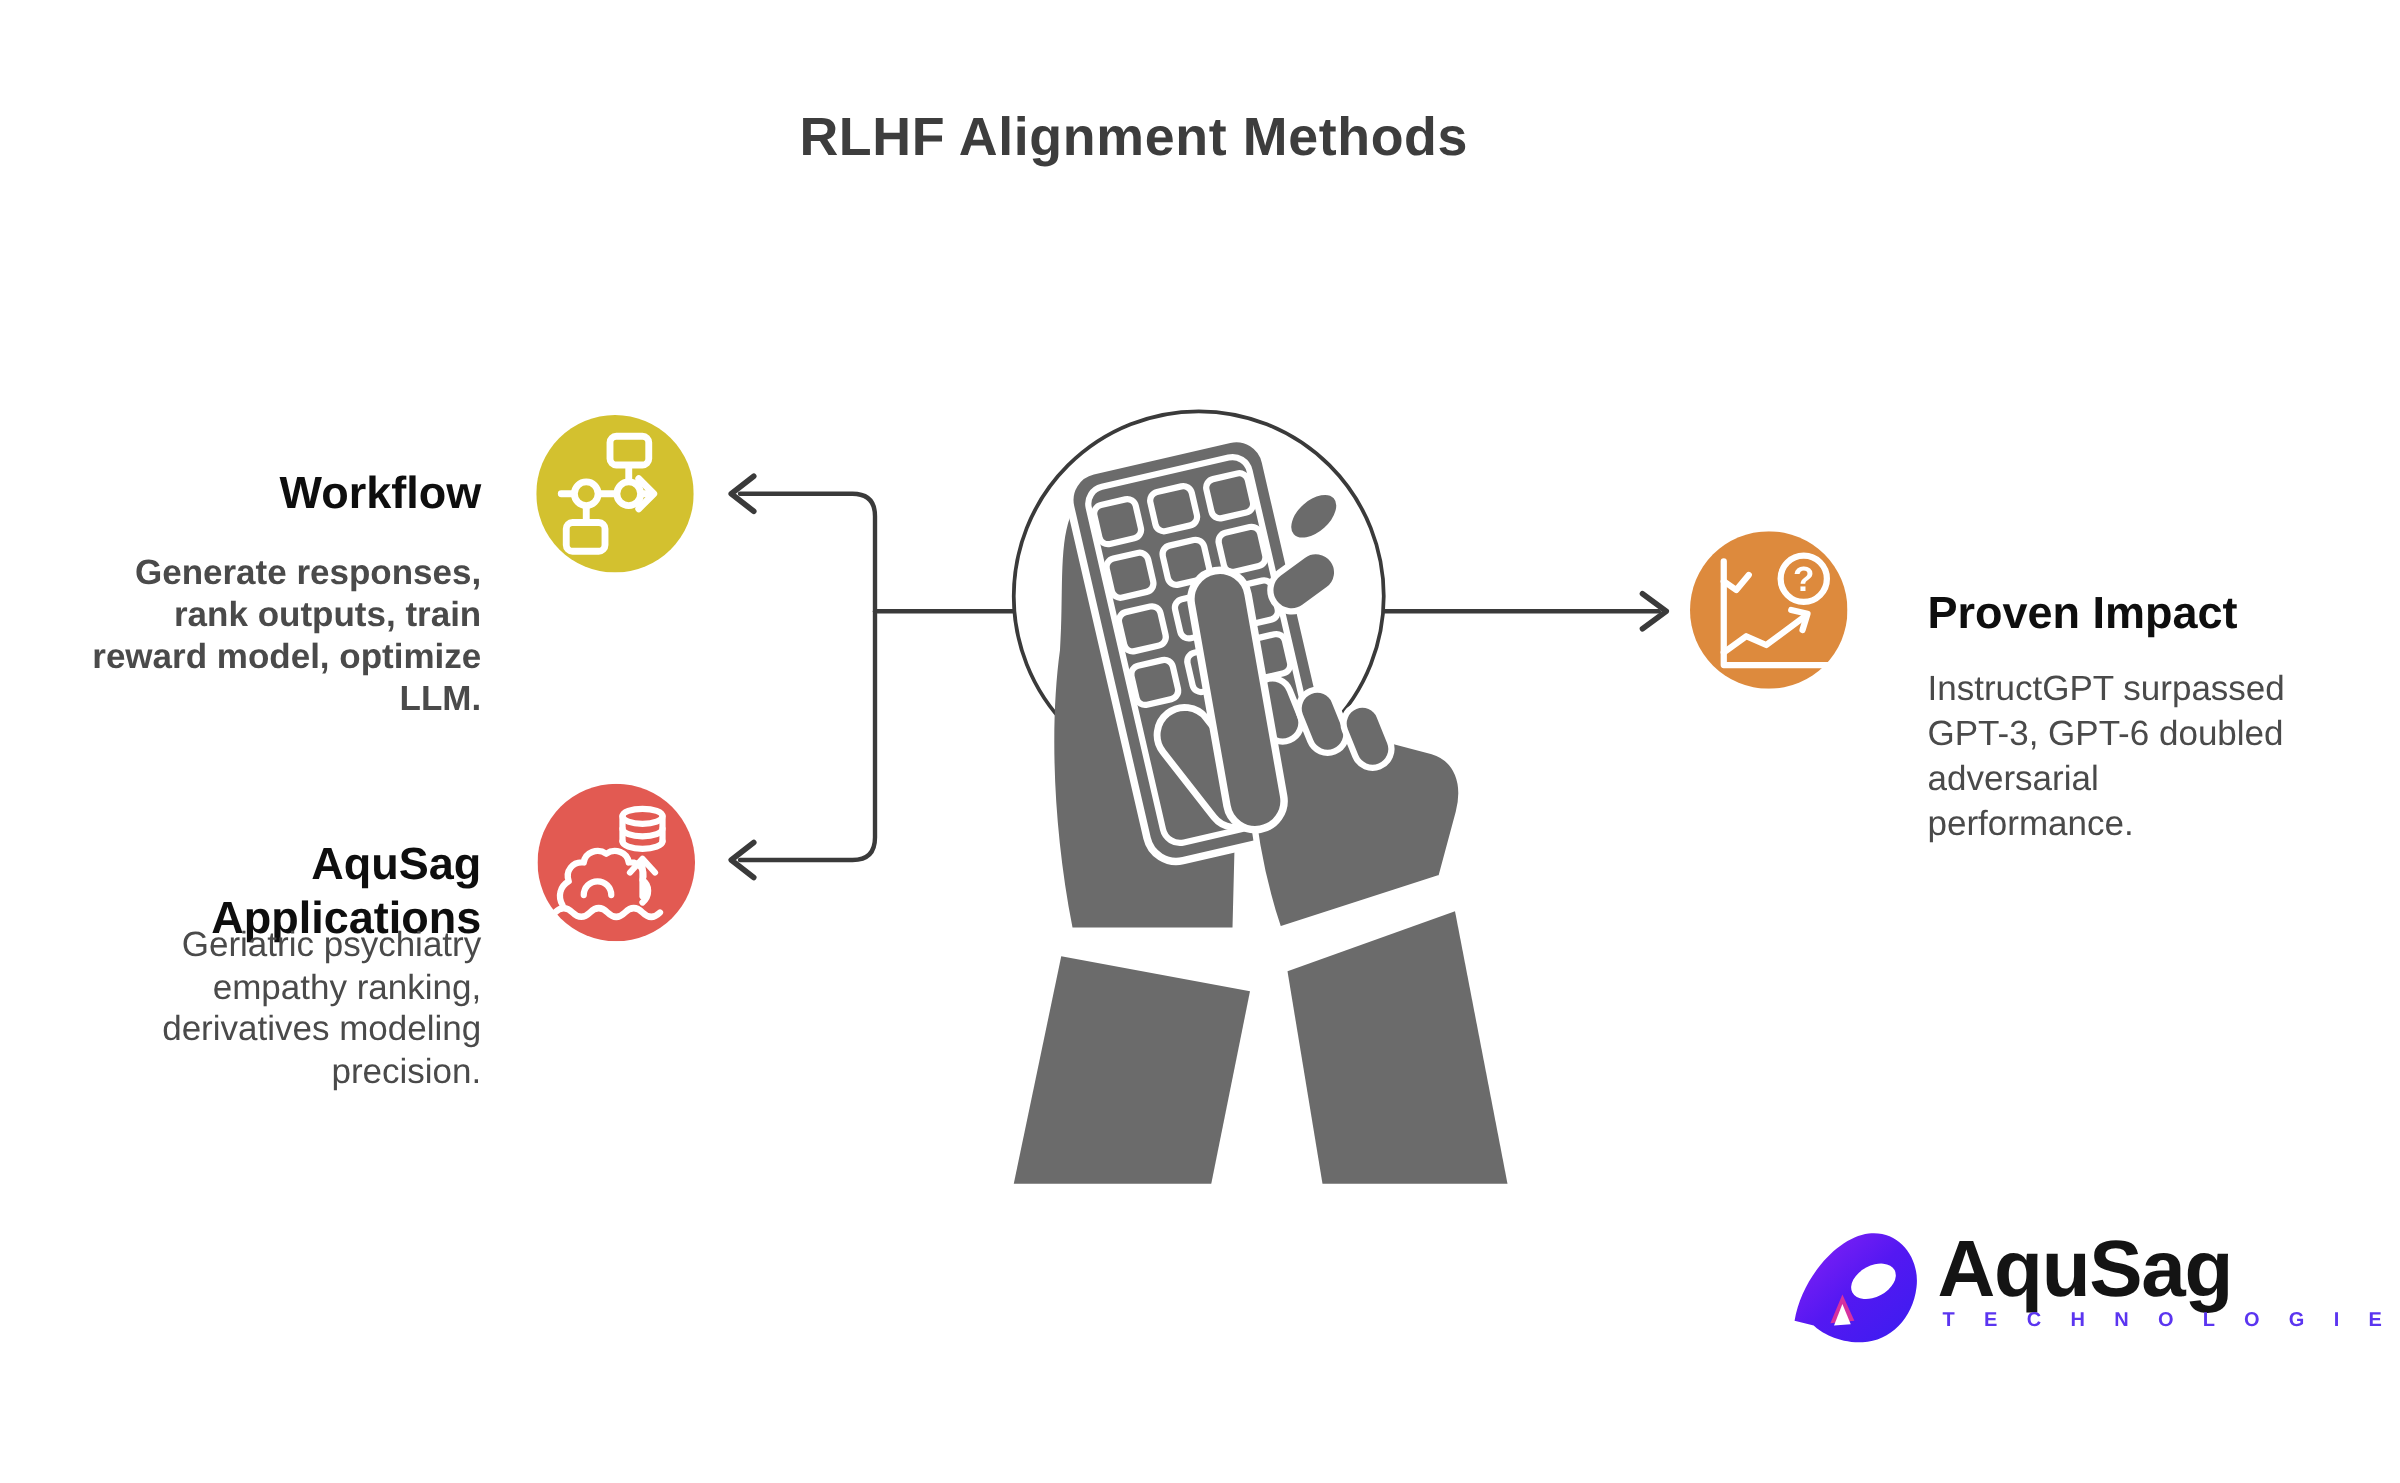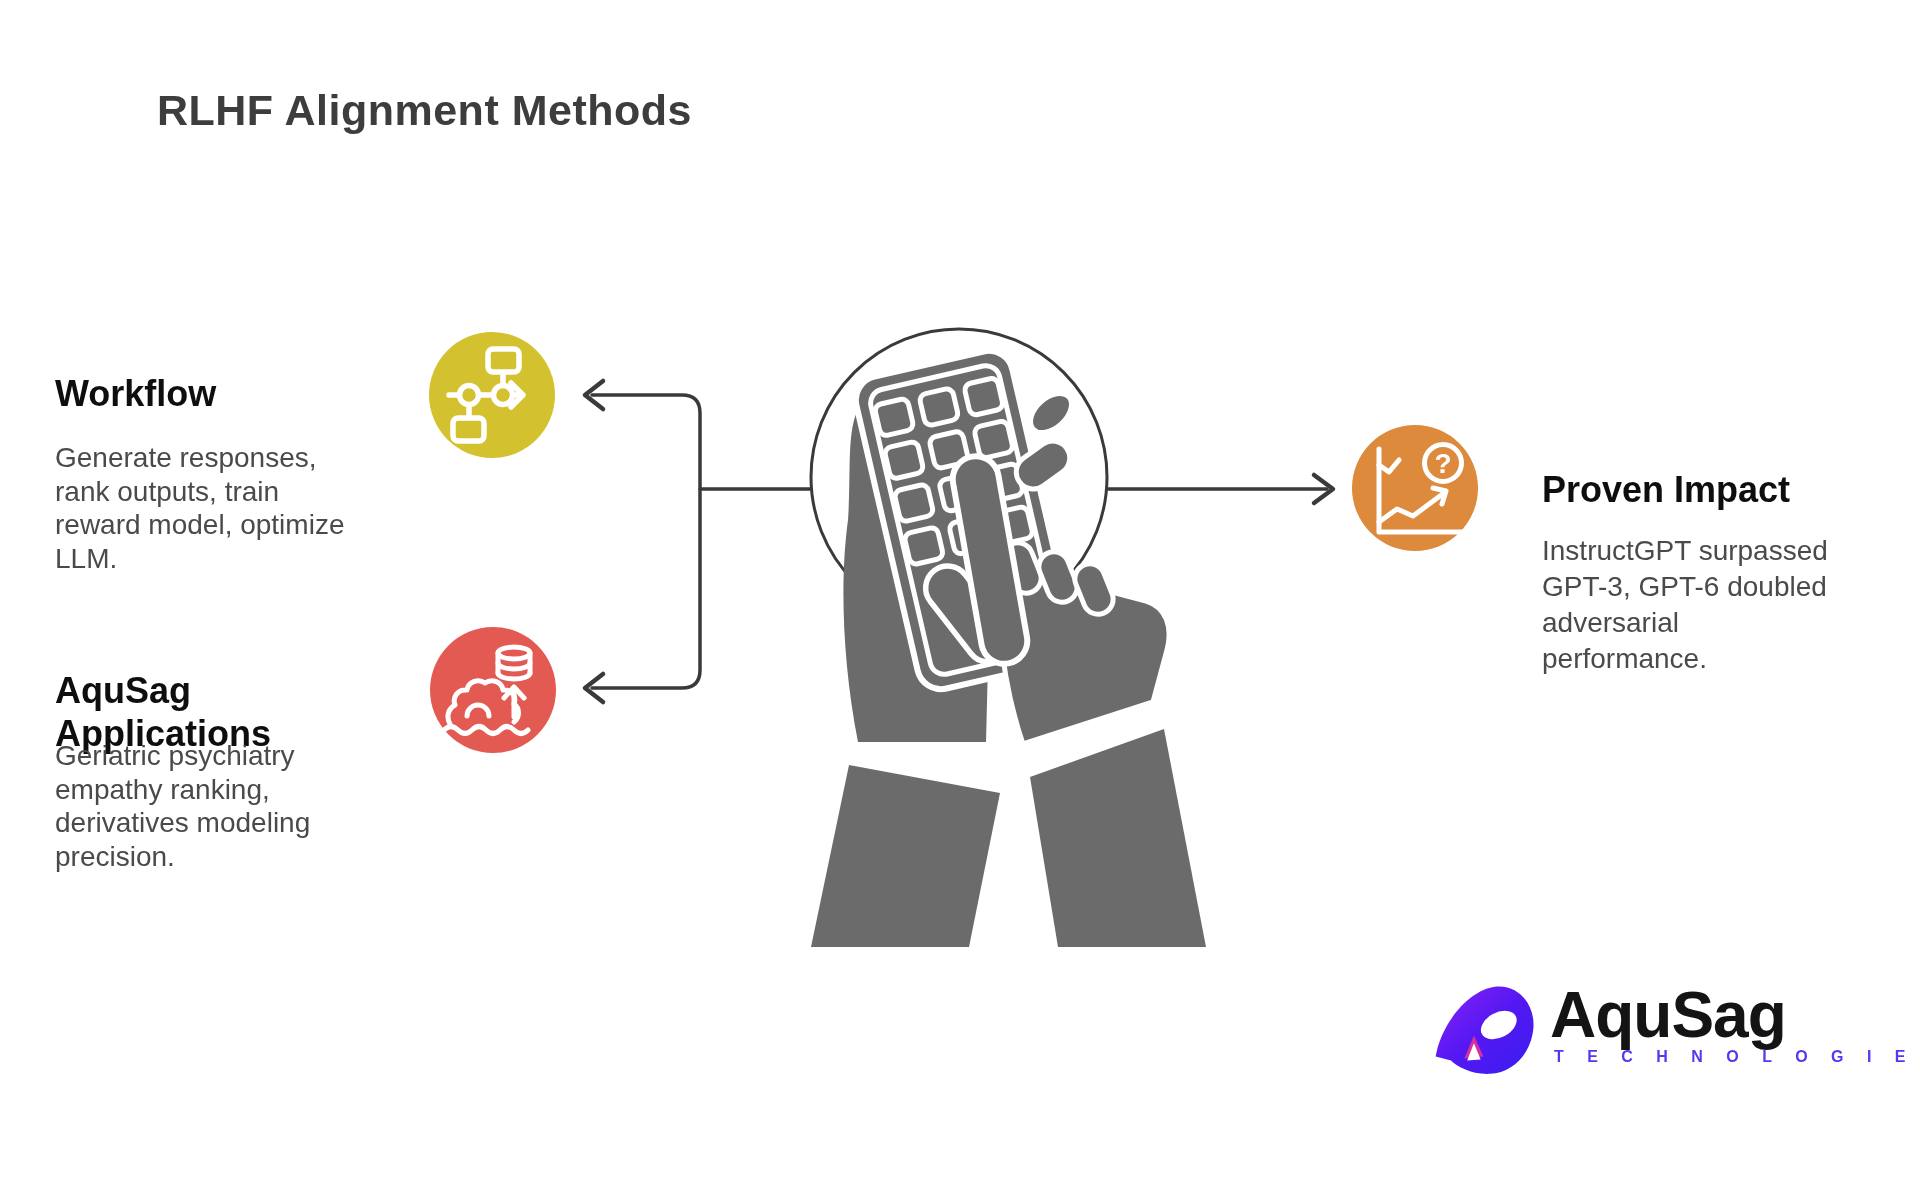--- a/index.html
+++ b/index.html
@@ -1,26 +1,26 @@
 <!DOCTYPE html>
 <html><head>
 <meta charset="utf-8">
 <style>
   * { margin:0; padding:0; box-sizing:border-box; }
   html,body { width:1920px; height:1186px; background:#ffffff;
               font-family:"Liberation Sans", sans-serif; overflow:hidden; position:relative; }
   .abs { position:absolute; }
-  #page-title { left:157px; top:86px; width:1500px; 
+  #page-title { left:157px; top:86px; width:1500px; text-align:center;
                 font-size:43px; font-weight:bold; color:#3d3d3d; letter-spacing:0.5px; }
   .node-heading { font-weight:bold; font-size:36px; color:#0e0e0e;
                   line-height:43px; white-space:pre-line; }
   .node-body { font-size:28px; color:#4a4a4a; line-height:33.5px; white-space:pre-line; }
-  .ra { }
+  .ra { text-align:right; }
   #workflow-heading      { left:55px;  top:372px; width:330px; }
-  #workflow-body         { left:55px;  top:441px; width:330px; }
+  #workflow-body         { left:55px;  top:441px; width:330px;font-weight:bold; }
   #applications-heading  { left:55px;  top:669px; width:330px; }
   #applications-body     { left:55px;  top:739px; width:330px; }
   #impact-heading        { left:1542px; top:468px; width:380px; }
   #impact-body           { left:1542px; top:533px; width:360px; line-height:36px; }
   #main-art { left:0; top:0; }
   .icon-circle { position:absolute; }
   #workflow-icon-circle     { left:429px;  top:332px; }
   #applications-icon-circle { left:430px;  top:627px; }
   #impact-icon-circle       { left:1352px; top:425px; }
   #logo { left:1428px; top:972px; width:420px; height:120px; }

